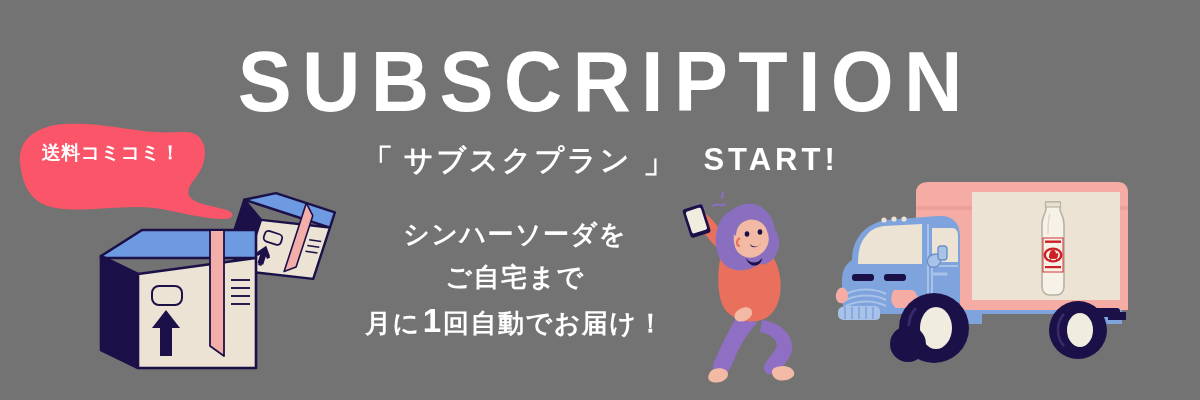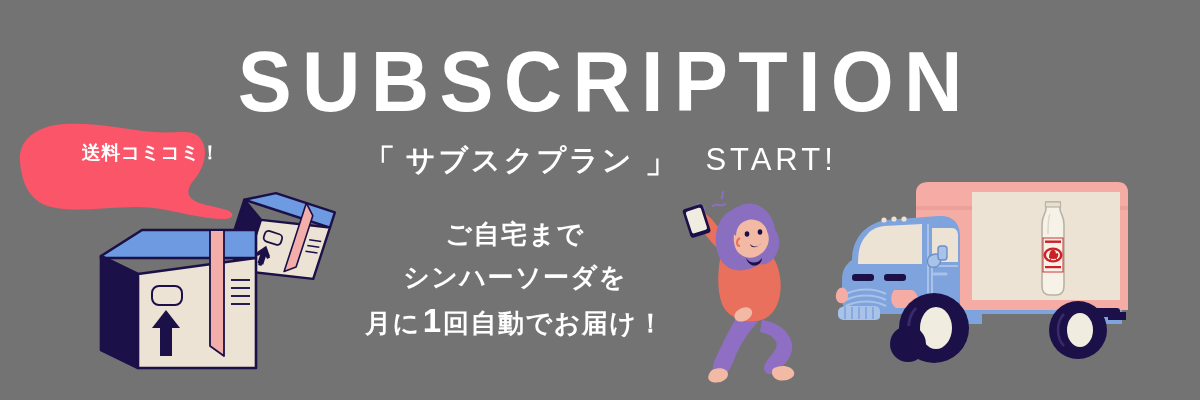--- a/index.html
+++ b/index.html
@@ -56,21 +56,21 @@
     letter-spacing: 0;
   }
   .subline .plan {
     font-size: 29px;
     font-weight: 700;
     letter-spacing: 3px;
     margin: 7px 6px;
   }
   .subline .start {
     font-size: 31px;
-    font-weight: 400;
+    font-weight: 700;
     letter-spacing: 4px;
     margin-left: 24px;
   }
 
   
   .copy {
     position: absolute;
     left: 350px;
     top: 213px;
     width: 330px;
@@ -98,21 +98,21 @@
     top: 118px;
     width: 250px;
     height: 110px;
   }
   .bubble-wrap svg { display: block; }
   .bubble-text {
     position: absolute;
     left: 0;
     top: 20px;
     width: 218px;
-    text-align: right;
+    text-align: center;
     color: #ffffff;
     user-select: none;
     pointer-events: none;
   }
   .bubble-text .bl {
     font-size: 19px;
     line-height: 29px;
     font-weight: 700;
     letter-spacing: 0.5px;
     white-space: nowrap;
@@ -136,22 +136,22 @@
   <div class="headline">SUBSCRIPTION</div>
 
   <div class="subline">
     <span class="brk">「</span>
     <span class="plan">サブスクプラン</span>
     <span class="brk">」</span>
     <span class="start">START!</span>
   </div>
 
   <div class="copy">
+    <div class="ln">シンハーソーダを</div>
     <div class="ln">ご自宅まで</div>
-    <div class="ln">シンハーソーダを</div>
     <div class="ln"><span>月に</span><span class="big">1</span><span>回自動でお届け！</span></div>
   </div>
 
   <div class="bubble-wrap">
     <svg width="250" height="110" viewBox="0 0 250 110">
       <path d="M18 44 C16 22 34 8 62 6 C96 4 126 12 152 14
                C176 16 190 10 198 20 C207 31 203 49 192 62
                C186 69 184 76 190 81 C197 87 212 88 225 92
                C233 95 232 101 222 101 C200 101 174 93 152 90
                C120 86 84 95 54 90 C28 86 20 66 18 44 Z" fill="#fa5568"></path>

